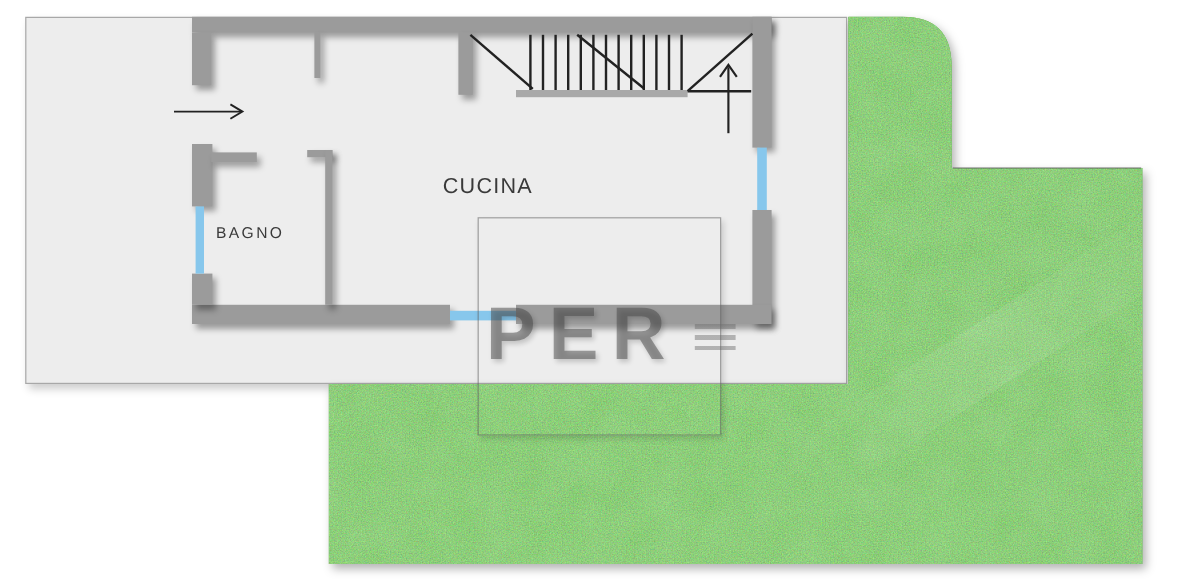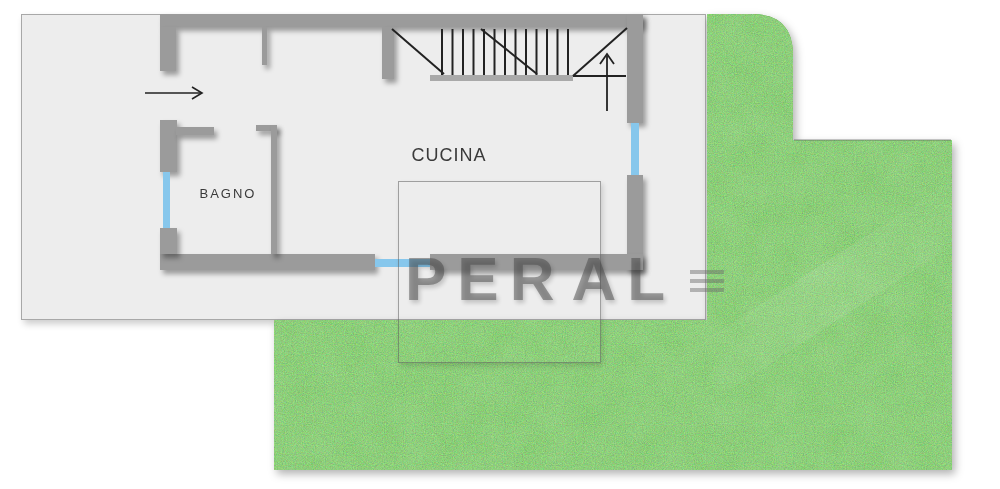--- a/index.html
+++ b/index.html
@@ -24,21 +24,21 @@
     z-index:3;
   }
   .win{
     background:var(--window-blue,#87c7ec);
     z-index:4;
   }
   .overlay-svg{left:0;top:0;z-index:5;pointer-events:none;}
   
   .room-label{
     z-index:6;color:var(--label-text,#3a3a3a);
-    text-align:center;white-space:nowrap;
+    text-align:left;white-space:nowrap;
   }
   .lbl-bagno{left:180px;top:186px;width:96px;font-size:13px;letter-spacing:2px;}
   .lbl-cucina{left:369px;top:146px;width:160px;font-size:18px;letter-spacing:1px;line-height:18px;}
   
   .watermark{
     left:398px;top:181px;width:203px;height:182px;
     border:1px solid rgba(95,95,95,.55);
     box-shadow:2px 3px 5px rgba(0,0,0,.14);
     box-sizing:border-box;z-index:7;
     display:flex;align-items:center;
@@ -144,18 +144,17 @@
   </svg>
 
   <div class="abs room-label lbl-bagno">BAGNO</div>
   <div class="abs room-label lbl-cucina">
     <div>CUCINA</div>
   </div>
 
   <div class="abs watermark">
     <div class="wm-row">PER</div>
     <div class="wm-row">
-      <span>AL</span>
       <span class="wm-logo"></span>
     </div>
   </div>
 
 </div>
 
 </body></html>

